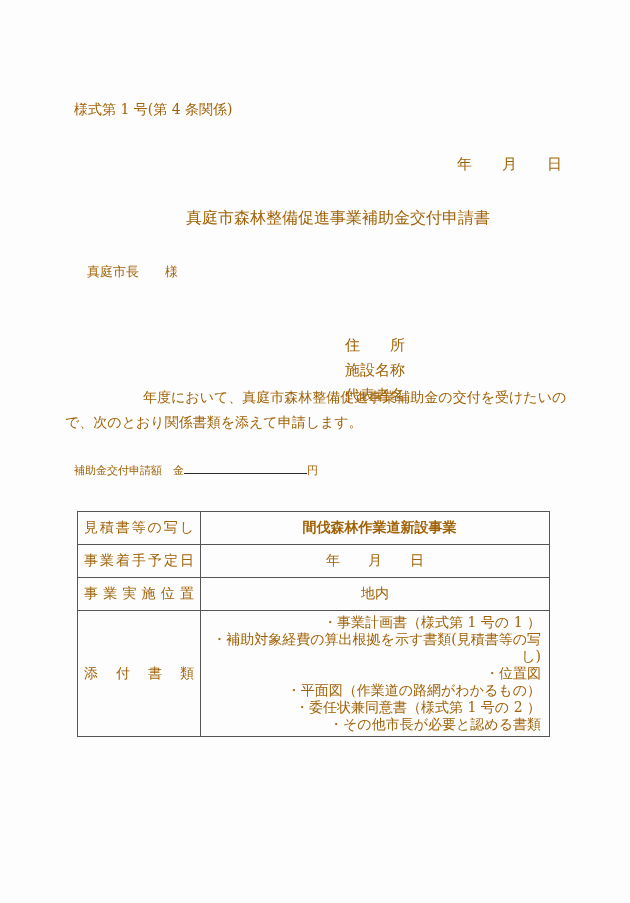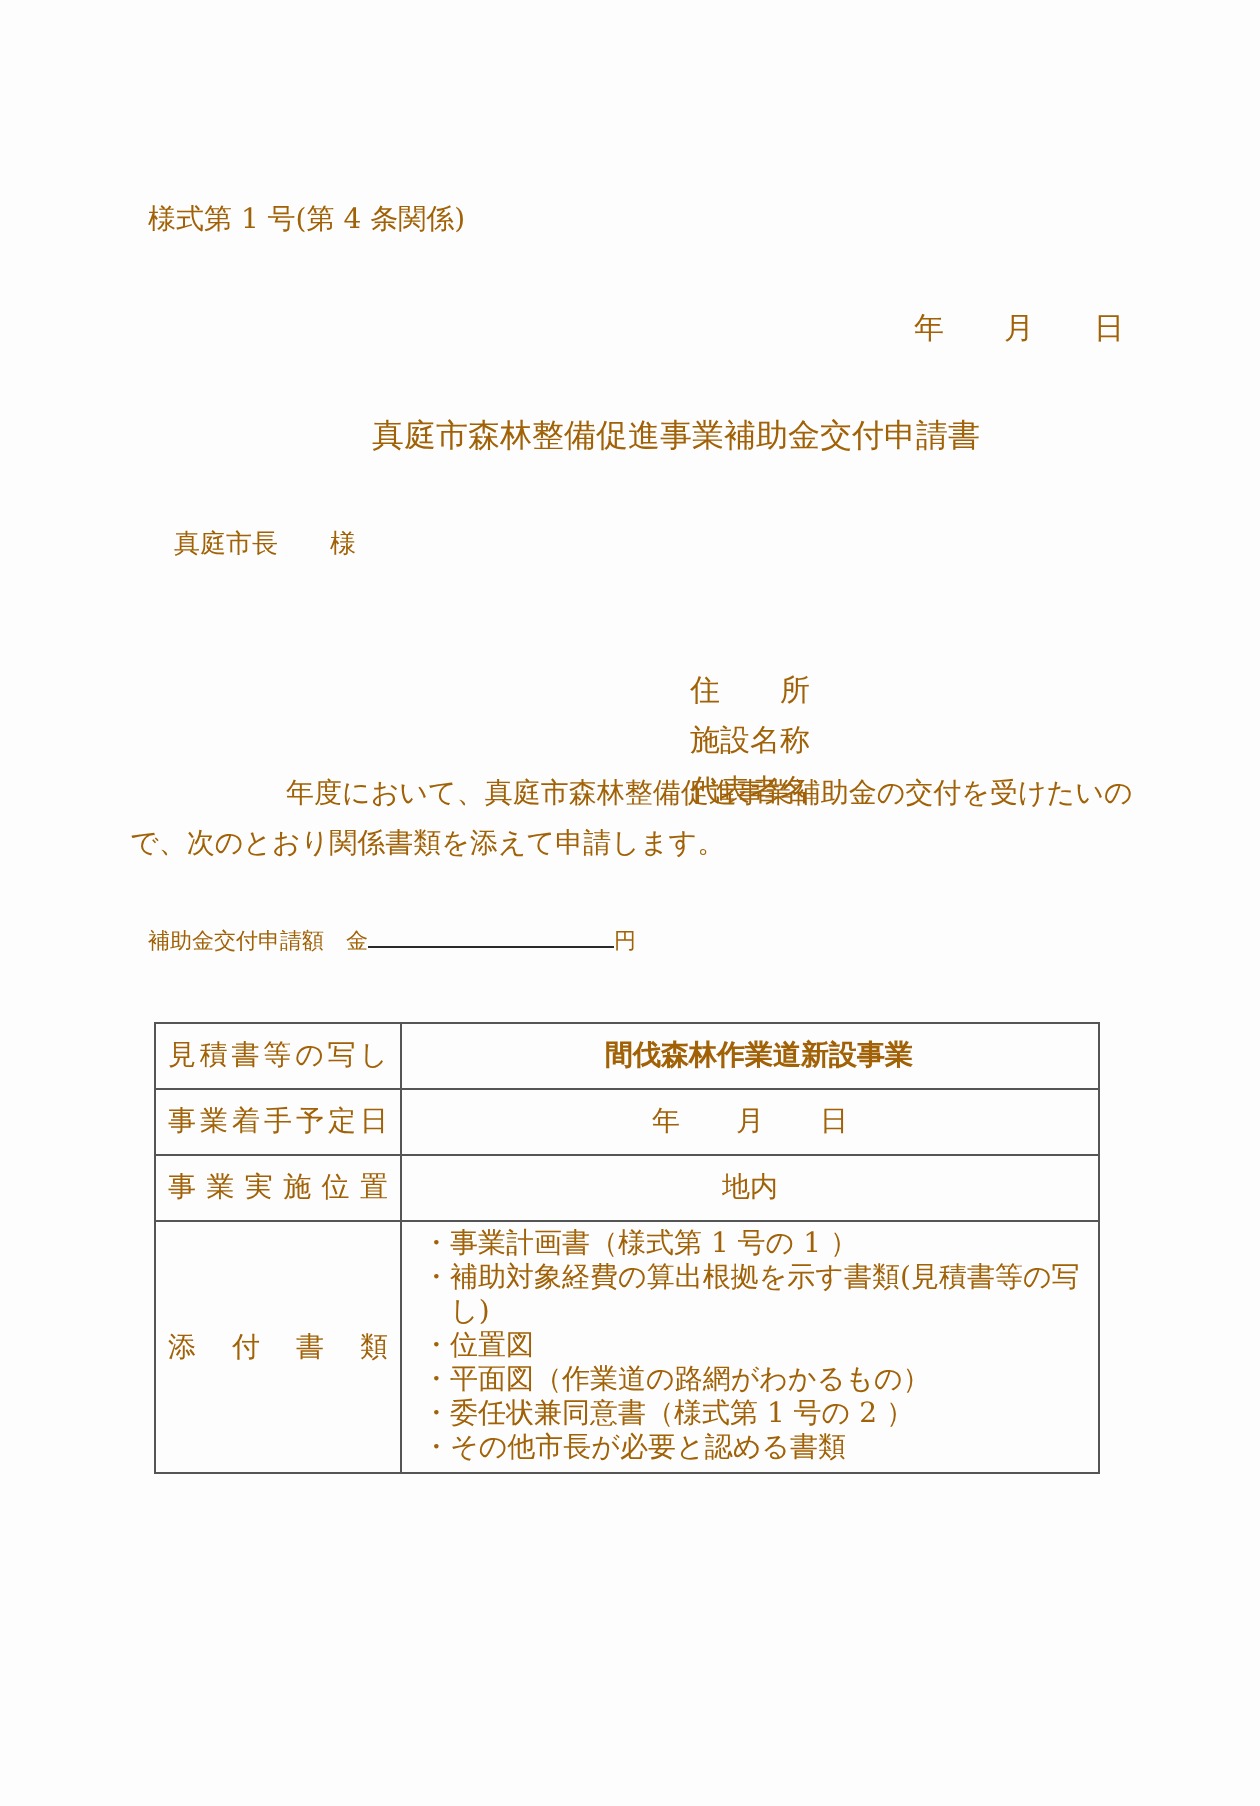--- a/index.html
+++ b/index.html
@@ -43,20 +43,21 @@
     width: 472px;
     border-collapse: collapse;
     table-layout: fixed;
   }
   .form-table th, .form-table td {
     border: 1px solid #555;
     font-size: 14px;
     font-weight: normal;
     vertical-align: middle;
     padding: 0;
+    text-align: right;
   }
   .col-label { width: 123px; }
   .col-value { width: 349px; }
   .form-table tr.r { height: 33px; }
   .form-table th.label {
     text-align: justify;
     text-align-last: justify;
     padding: 0 6px;
   }
   td.v-left   { text-align: center; padding-left: 9px; font-weight: bold; }

